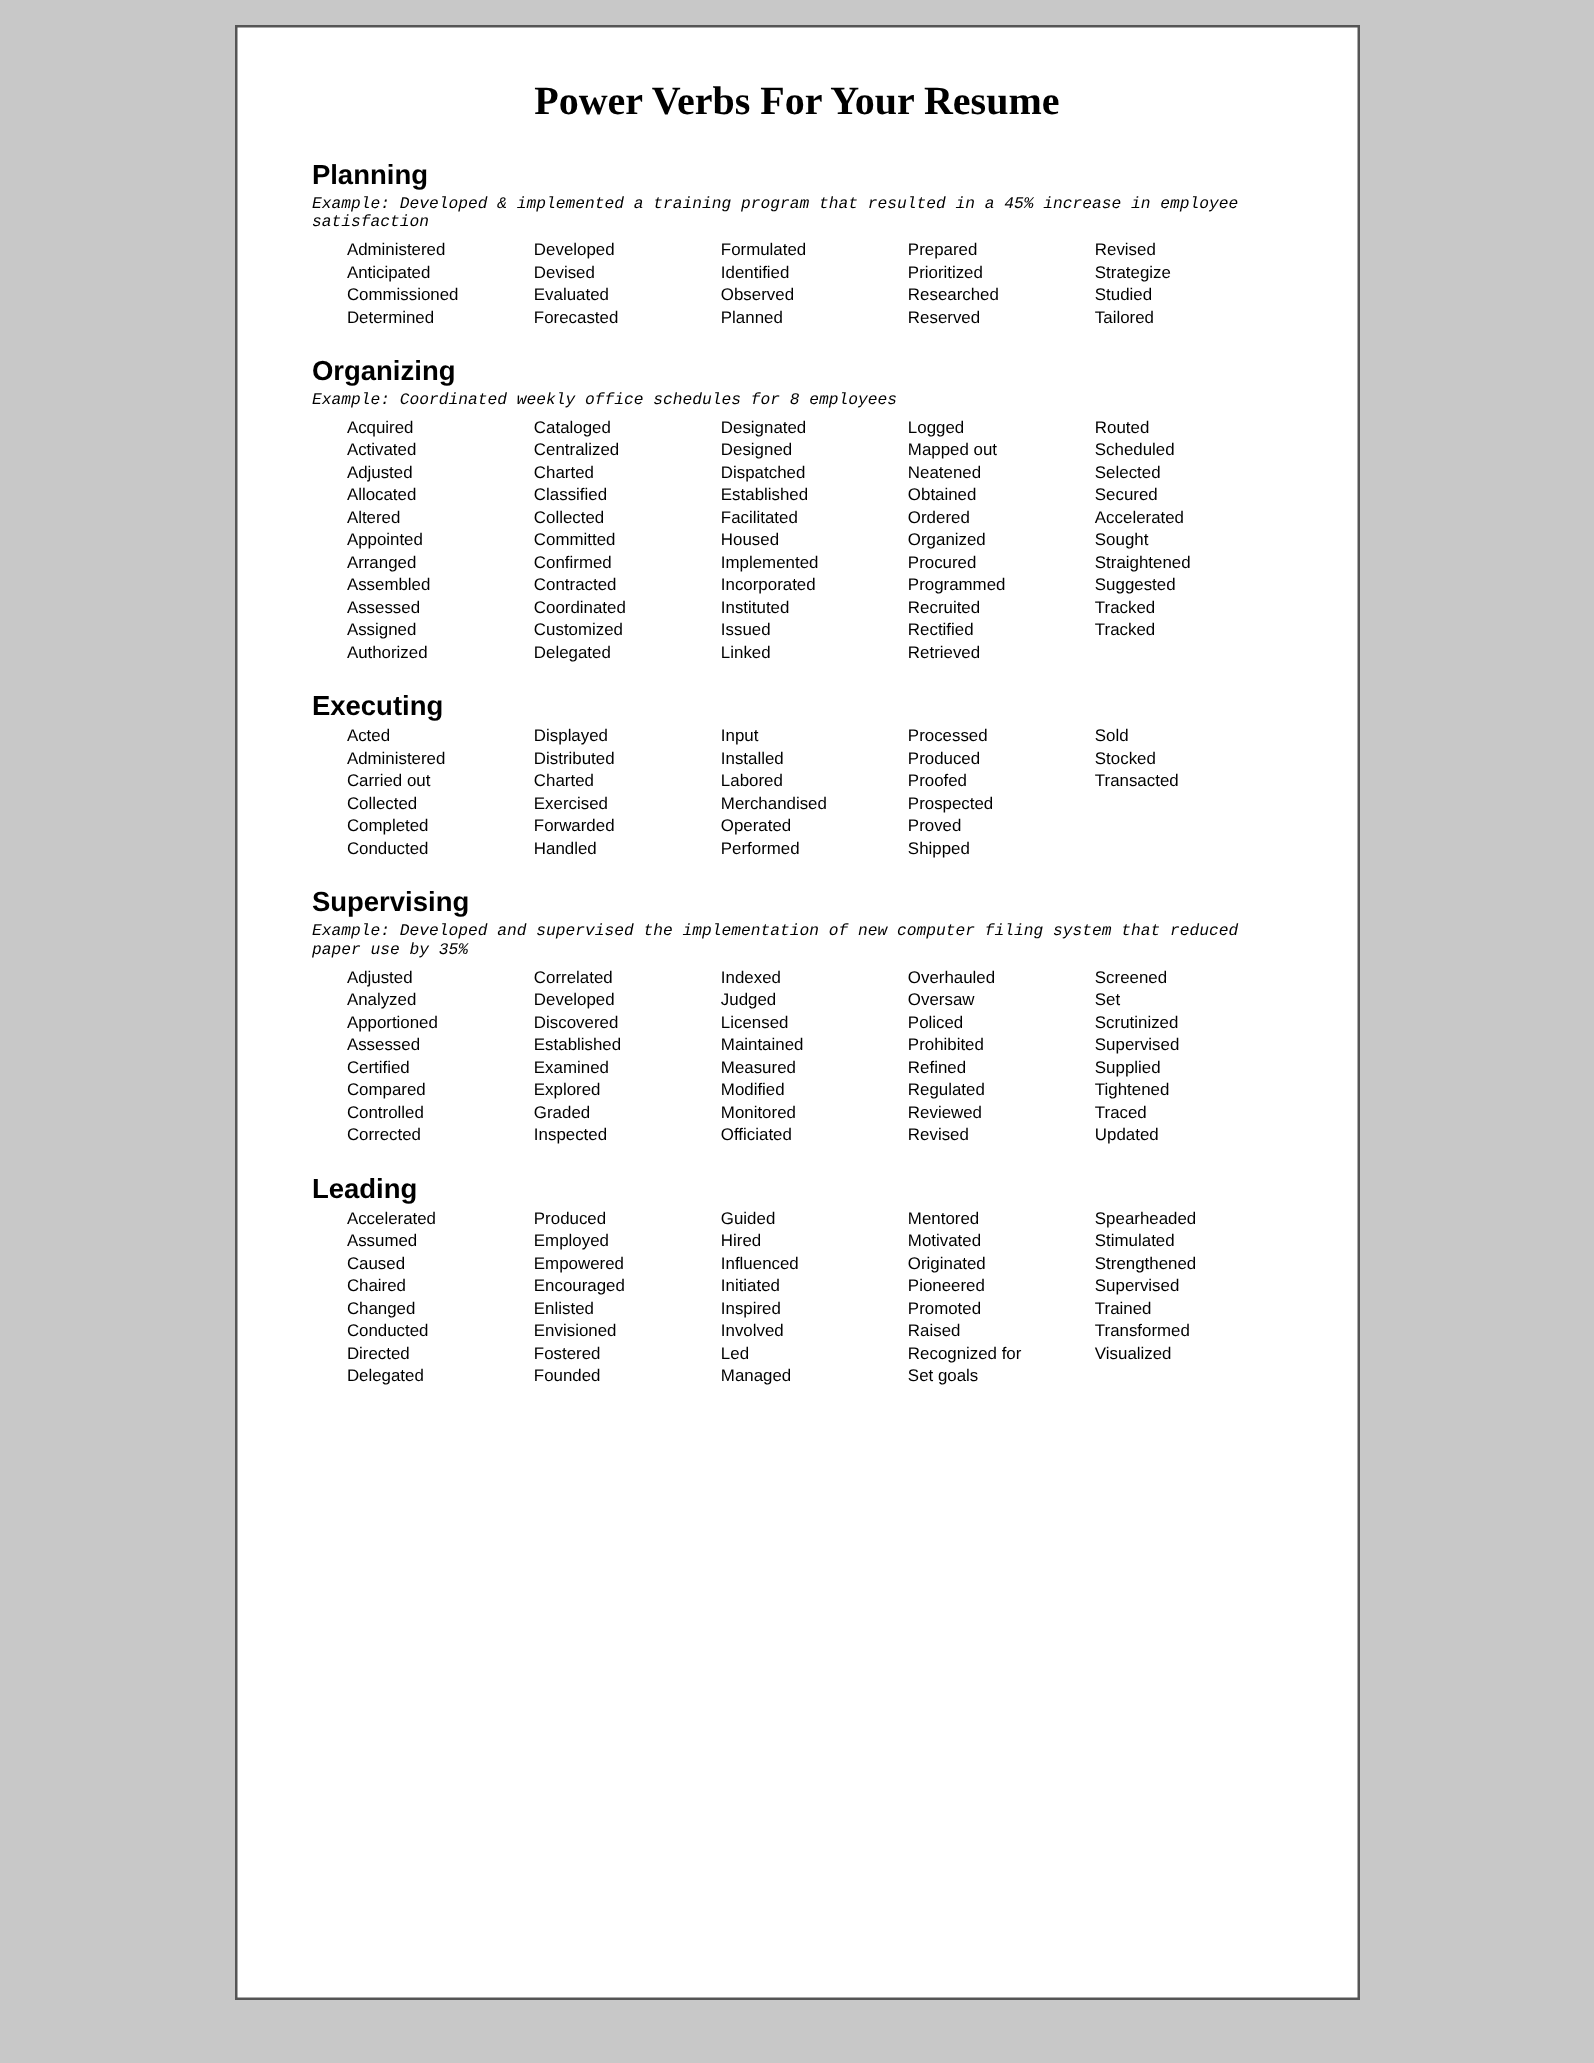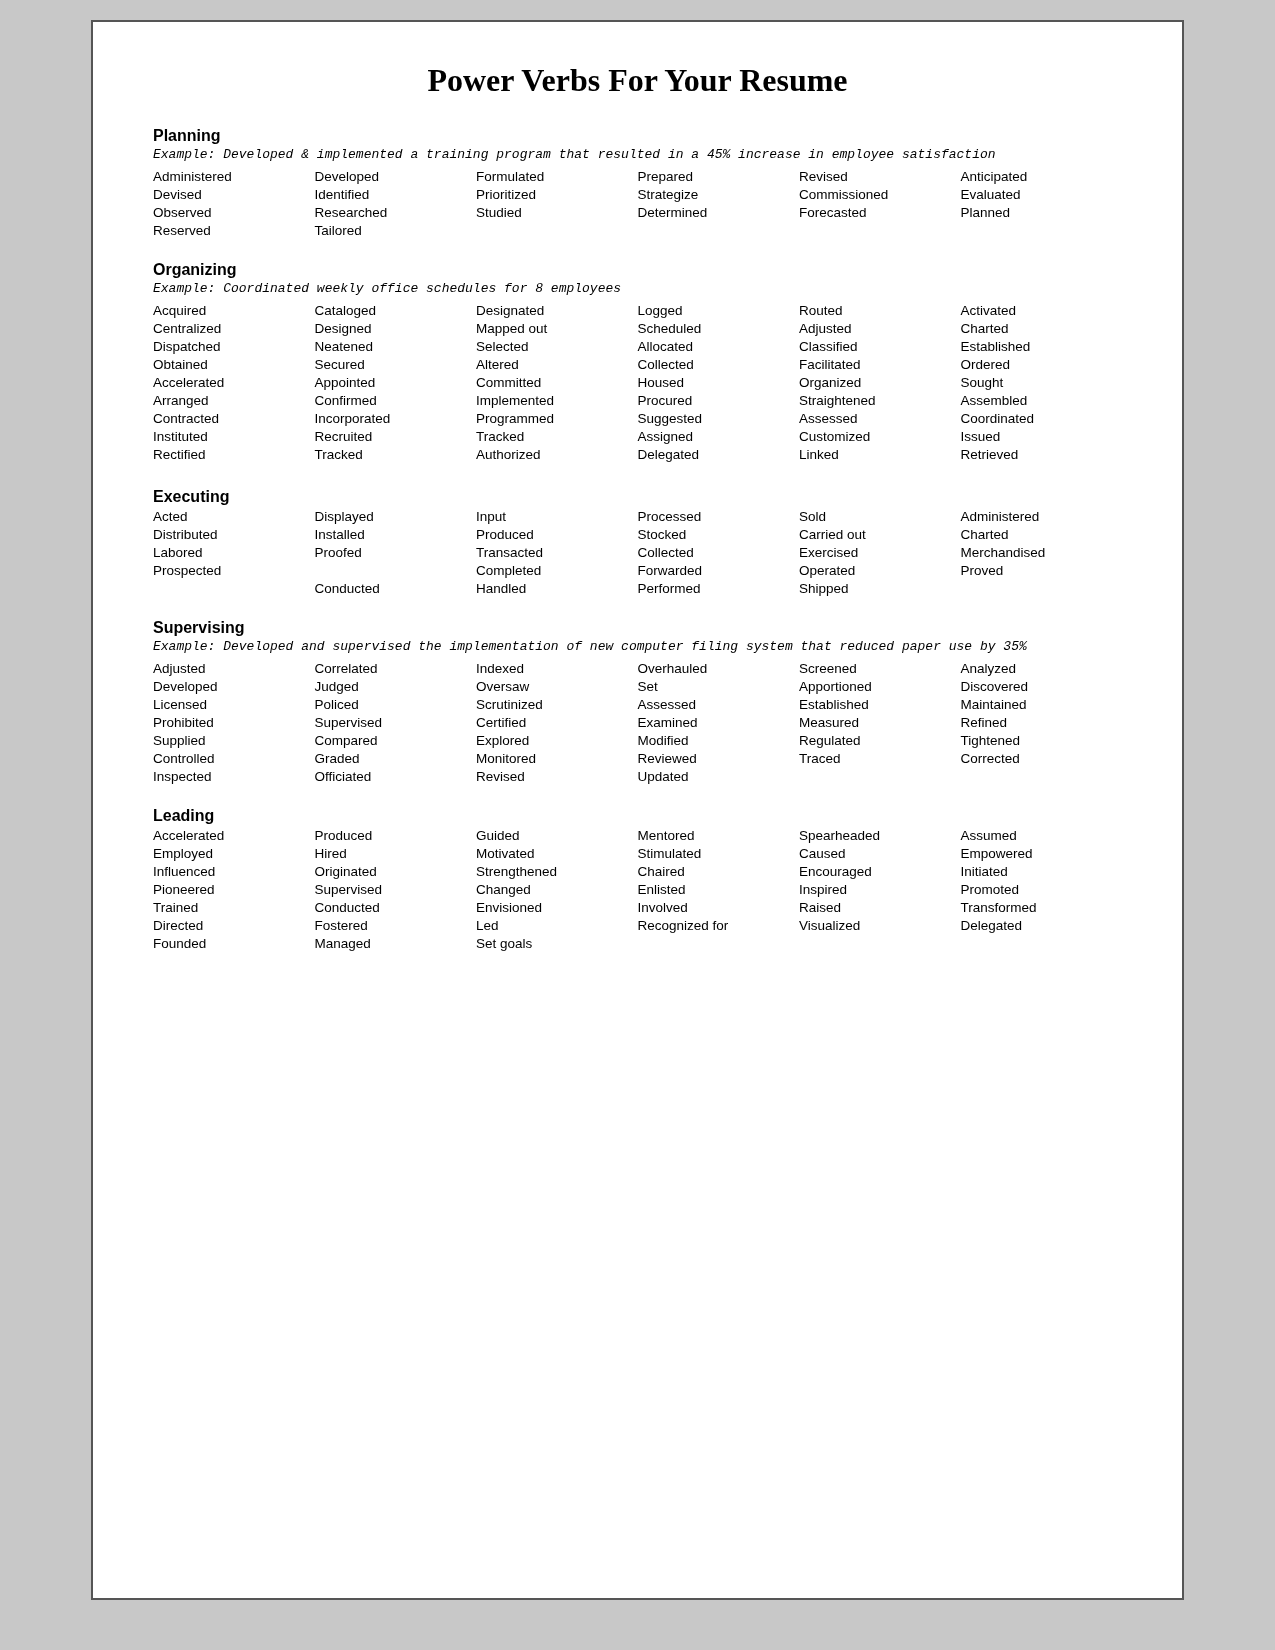--- a/index.html
+++ b/index.html
@@ -6,53 +6,54 @@
     body {
       background: #c8c8c8;
       display: flex;
       justify-content: center;
       align-items: flex-start;
       padding: 20px;
       font-family: 'Times New Roman', Times, serif;
     }
     .page {
       background: #fff;
-      width: 1093px;
+      width: 900px;
       min-height: 1580px;
       padding: 40px 60px 60px 60px;
       border: 2px solid #555;
       position: relative;
     }
     .page-title {
       text-align: center;
       font-size: 32px;
       font-weight: bold;
       margin-bottom: 28px;
       font-family: 'Times New Roman', Times, serif;
     }
     .section {
       margin-bottom: 22px;
     }
     .section-title {
-      font-size: 16px;
+      font-size: 22px;
       font-weight: bold;
       font-family: Arial, Helvetica, sans-serif;
       margin-bottom: 2px;
     }
     .section-example {
       font-size: 13px;
       font-style: italic;
       margin-bottom: 6px;
       font-family: Liberation Mono, monospace;
     }
     .words-grid {
       display: grid;
-      grid-template-columns: repeat(6, 1fr);
+      grid-template-columns: repeat(5, 1fr);
       row-gap: 1px;
       column-gap: 0px;
+      margin-left: 28px;
     }
     .word {
       font-size: 13.5px;
       font-family: Arial, Helvetica, sans-serif;
       padding: 1px 0;
     }
   </style>
 </head>
 <body>
 

